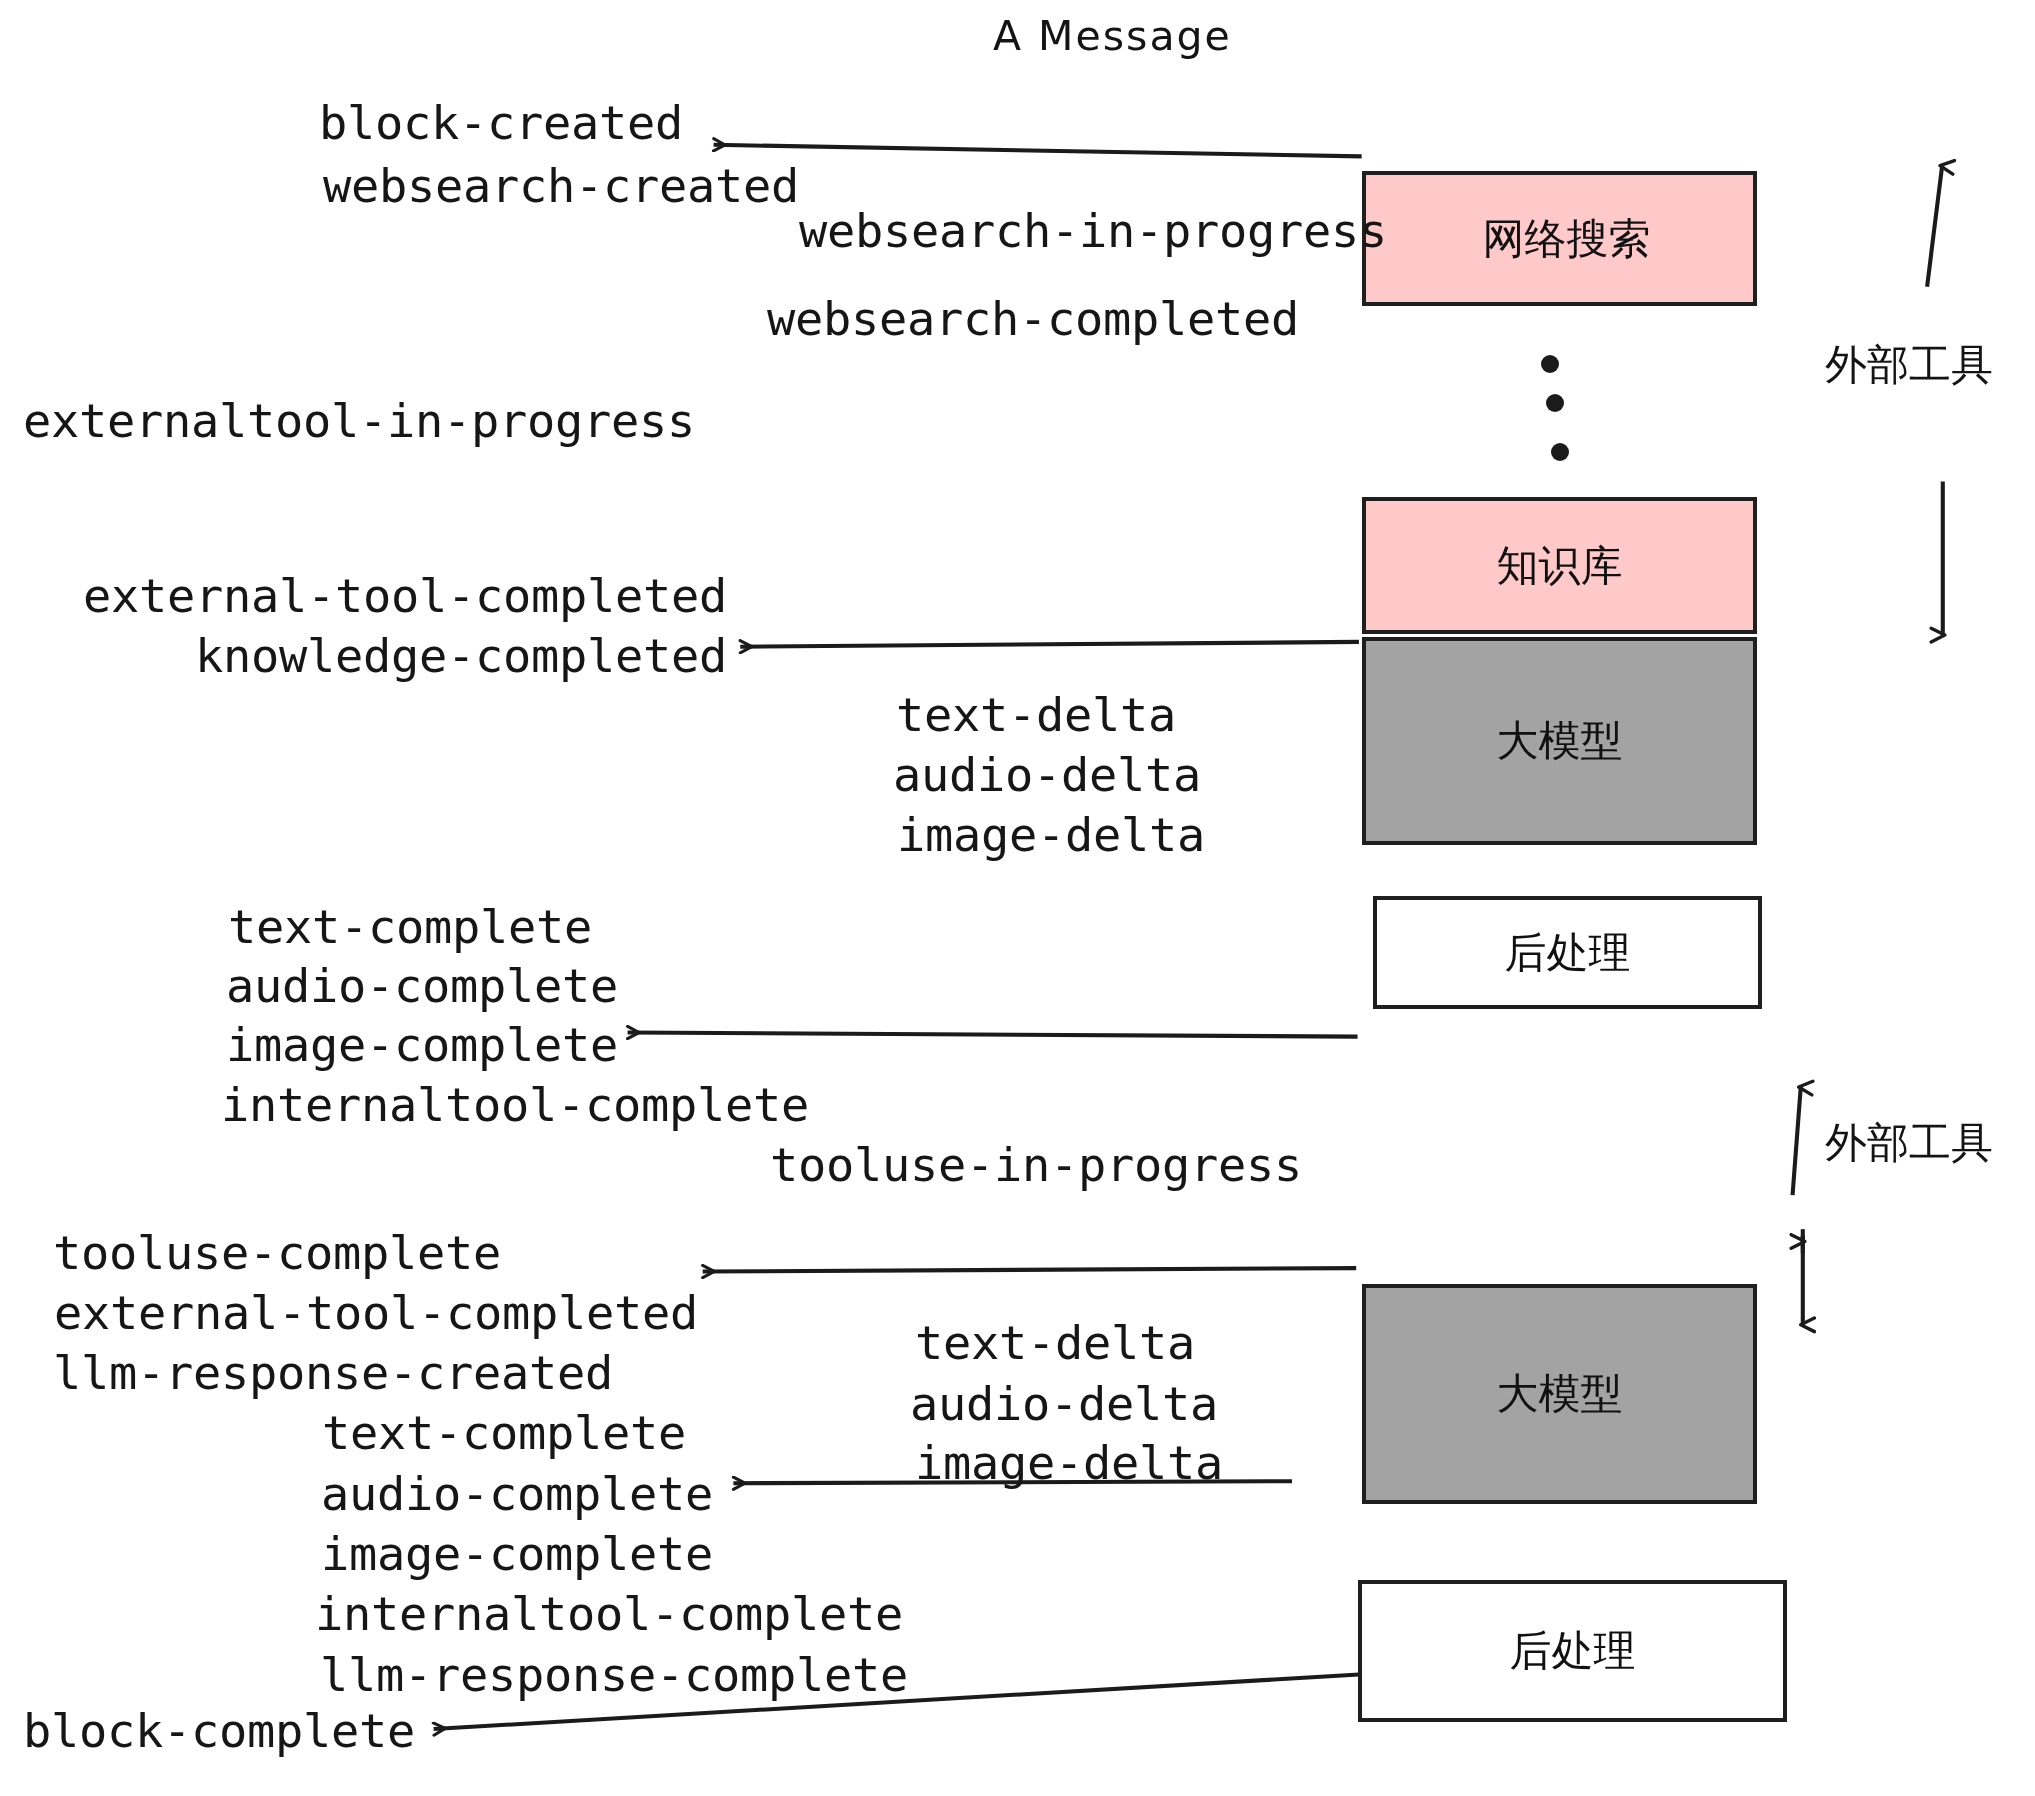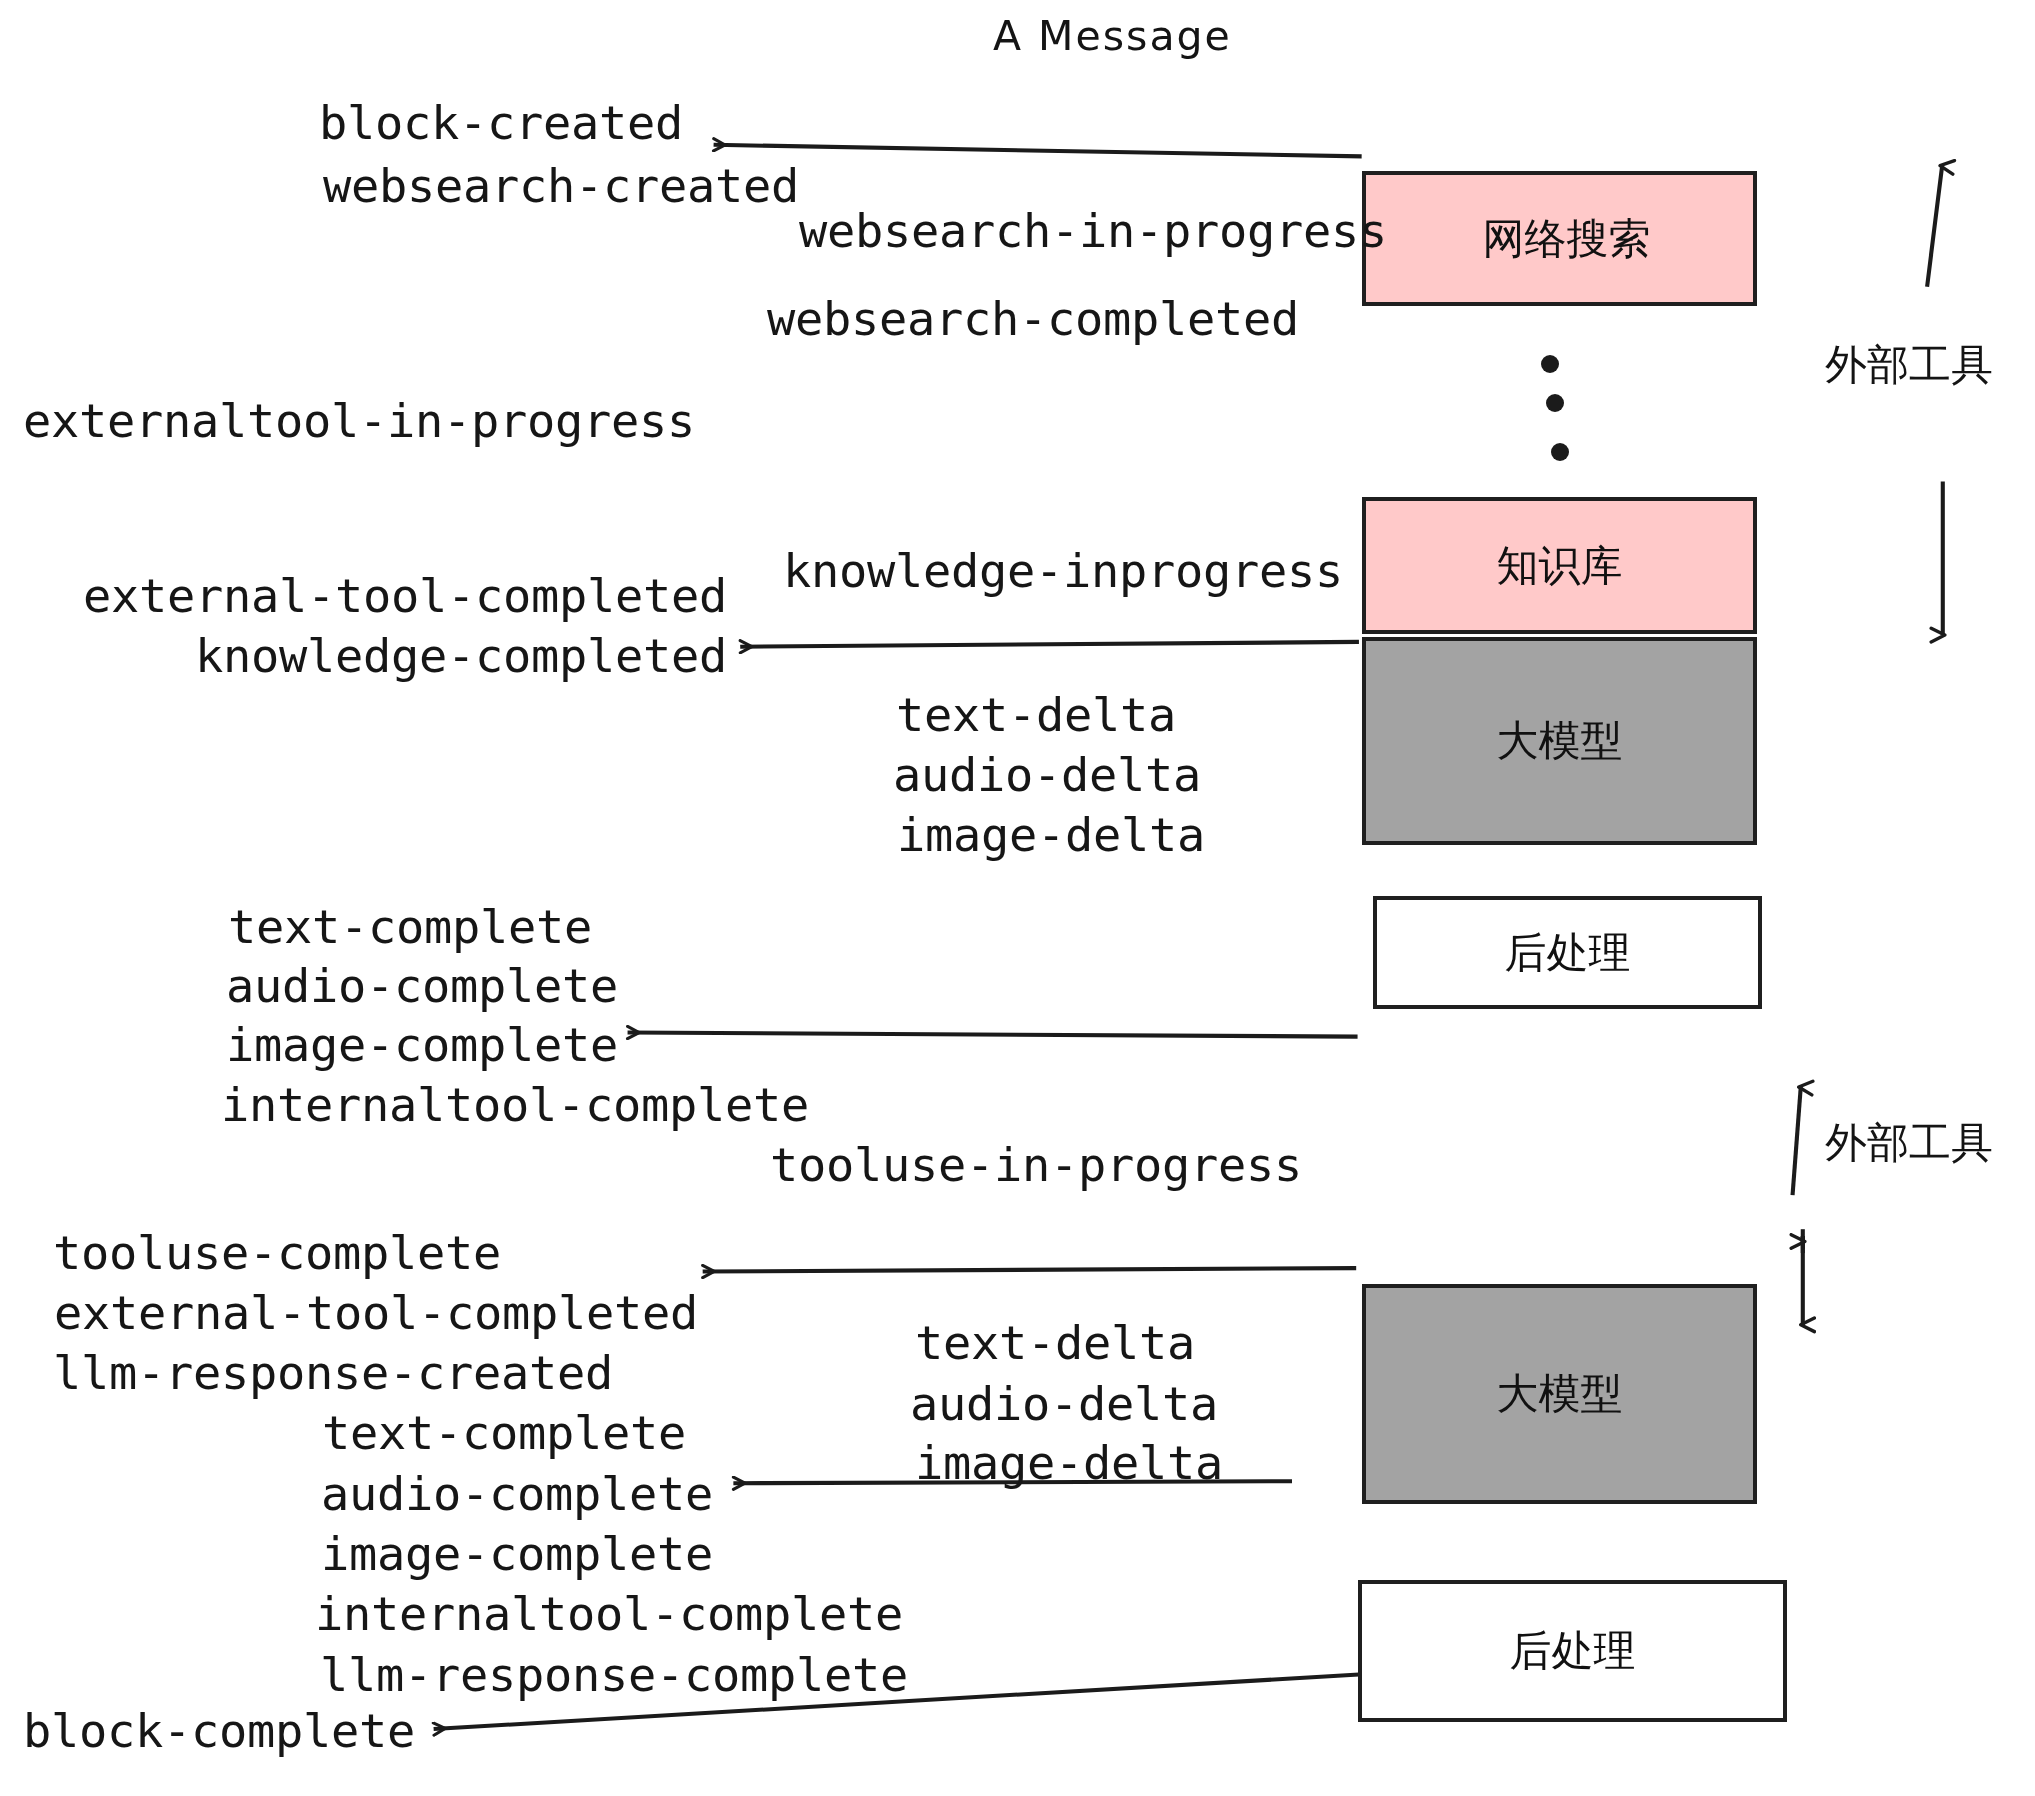--- a/index.html
+++ b/index.html
@@ -150,21 +150,20 @@
   <div class="sidelabel" style="left:1810px;top:337px;">外部工具</div>
   <div class="sidelabel" style="left:1810px;top:1115px;">外部工具</div>
 
   <div class="evt r" style="left:668px;top:99px;">block-created</div>
   <div class="evt r" style="left:784px;top:162px;">websearch-created</div>
   <div class="evt r" style="left:1332px;top:207px;margin-left:40px;">websearch-in-progress</div>
   <div class="evt r" style="left:1284px;top:295px;">websearch-completed</div>
 
   <div class="evt r" style="left:680px;top:397px;">externaltool-in-progress</div>
 
-  <div class="evt r" style="left:1328px;top:547px;">knowledge-inprogress</div>
 
   <div class="evt r" style="left:712px;top:572px;">external-tool-completed</div>
   <div class="evt r" style="left:712px;top:632px;text-align:center;">knowledge-completed</div>
 
   <div class="evt r" style="left:1161px;top:691px;">text-delta</div>
   <div class="evt r" style="left:1186px;top:751px;">audio-delta</div>
   <div class="evt r" style="left:1190px;top:811px;">image-delta</div>
 
   <div class="evt r" style="left:577px;top:903px;">text-complete</div>
   <div class="evt r" style="left:603px;top:962px;">audio-complete</div>

